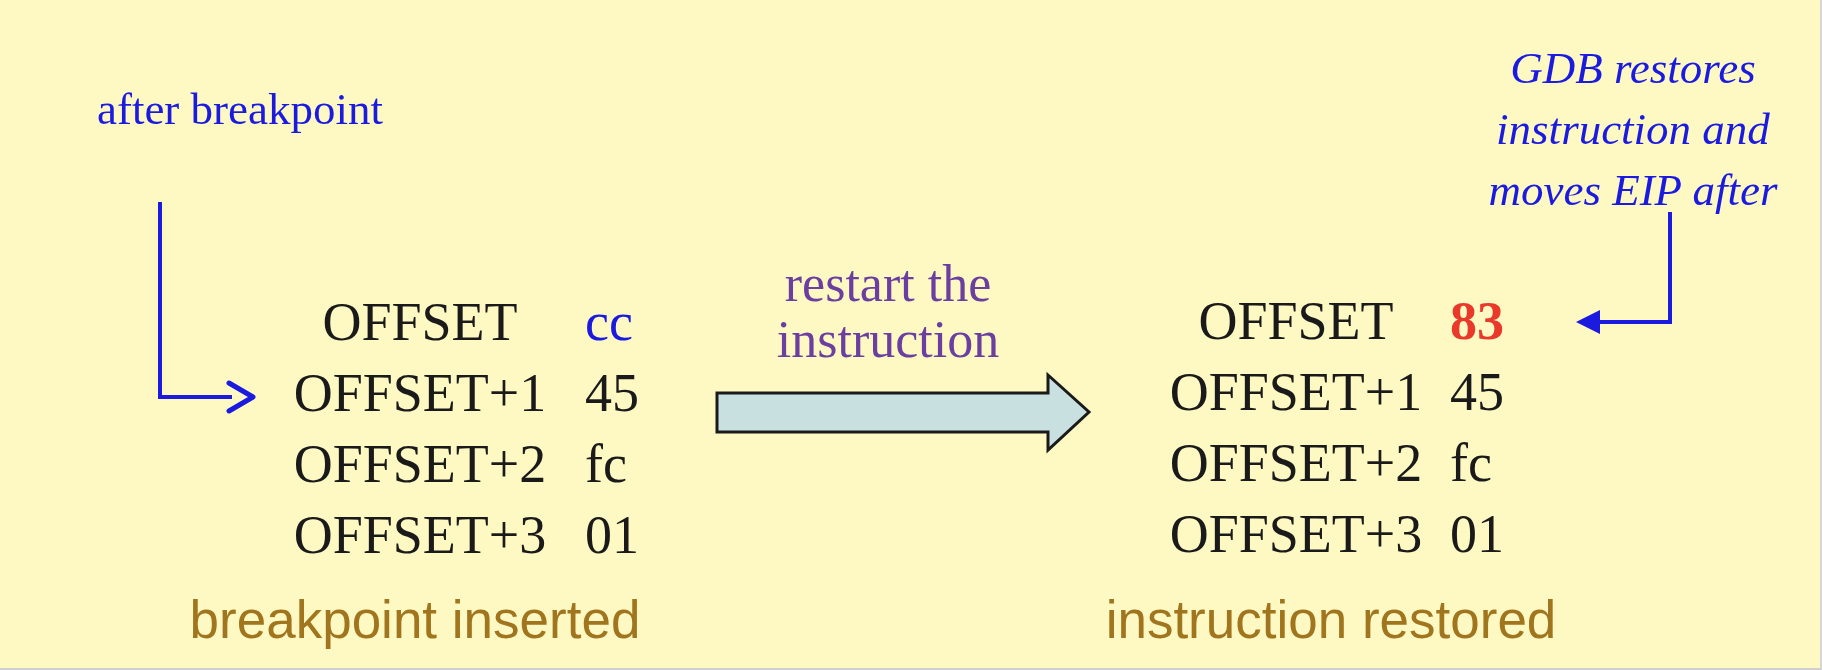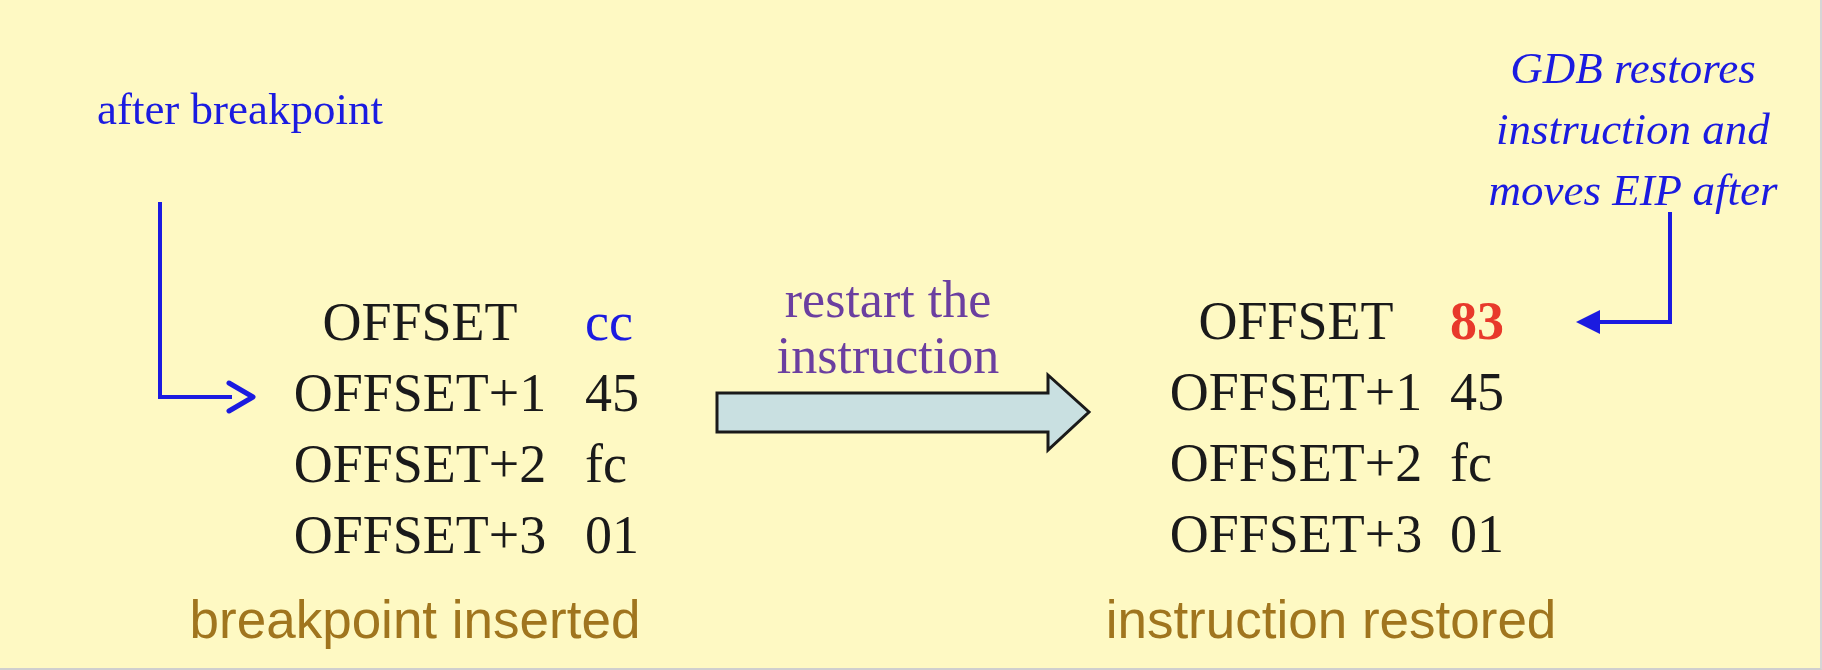--- a/index.html
+++ b/index.html
@@ -22,21 +22,21 @@
   .ann{
     position:absolute;text-align:center;color:var(--annotation-blue);
     font-size:45px;line-height:58px;
   }
   .ann-left{left:30px;top:80px;width:420px;}
   .ann-right{left:1453px;top:38px;width:360px;line-height:61px;font-style:italic;}
 
   .transition-label{
     position:absolute;left:738px;top:256px;width:300px;
     text-align:center;color:var(--purple);
-    font-size:52px;line-height:56px;margin-top:16px;
+    font-size:52px;line-height:56px;
   }
 
   .memtable{position:absolute;color:var(--ink);font-size:54px;}
   .memtable .row{height:71px;line-height:71px;white-space:nowrap;}
   .memtable .lbl{display:inline-block;text-align:center;}
   .memtable-left{left:255px;top:287px;}
   .memtable-left .lbl{width:330px;}
   .memtable-right{left:1142px;top:286px;}
   .memtable-right .lbl{width:308px;}
   .val{display:inline-block;}

